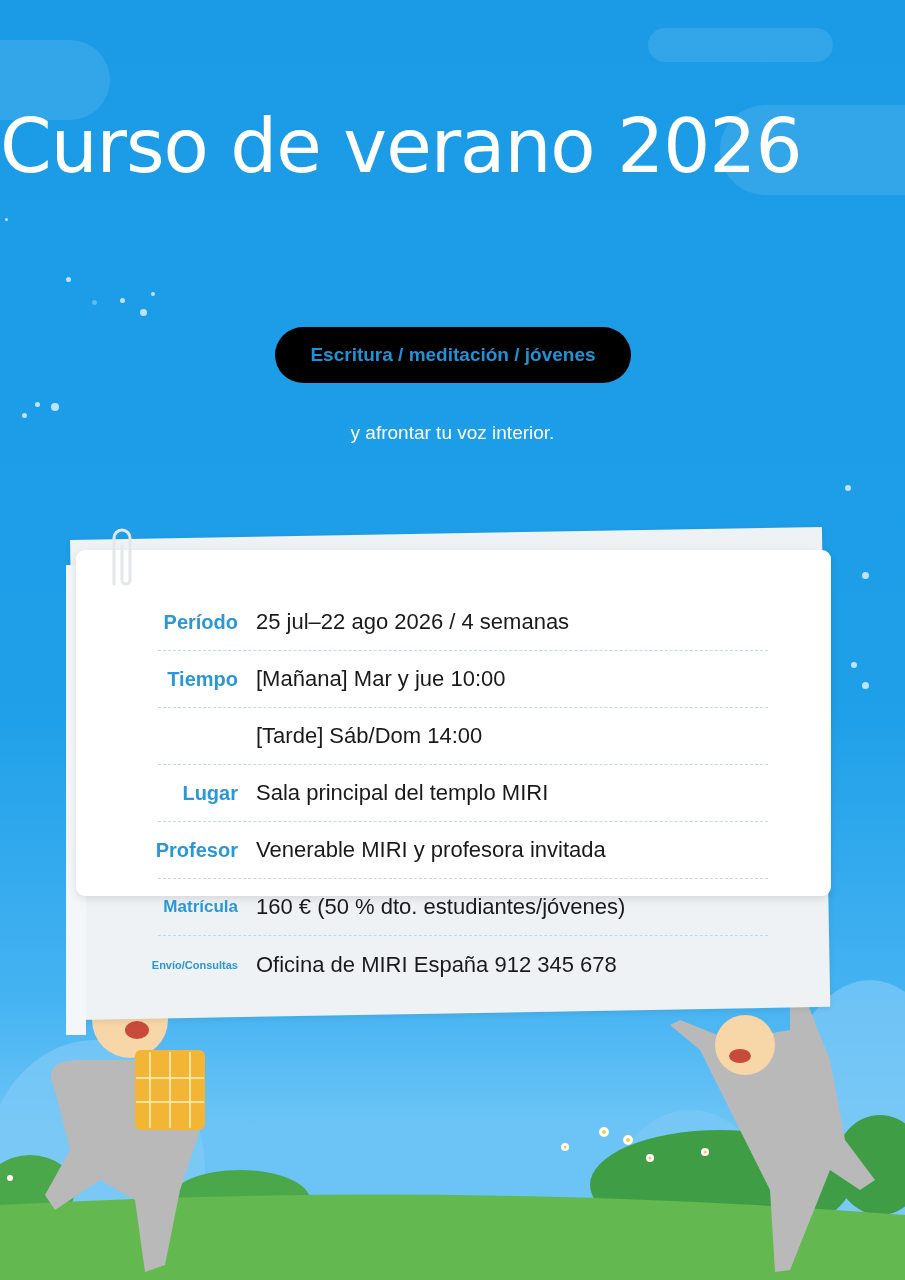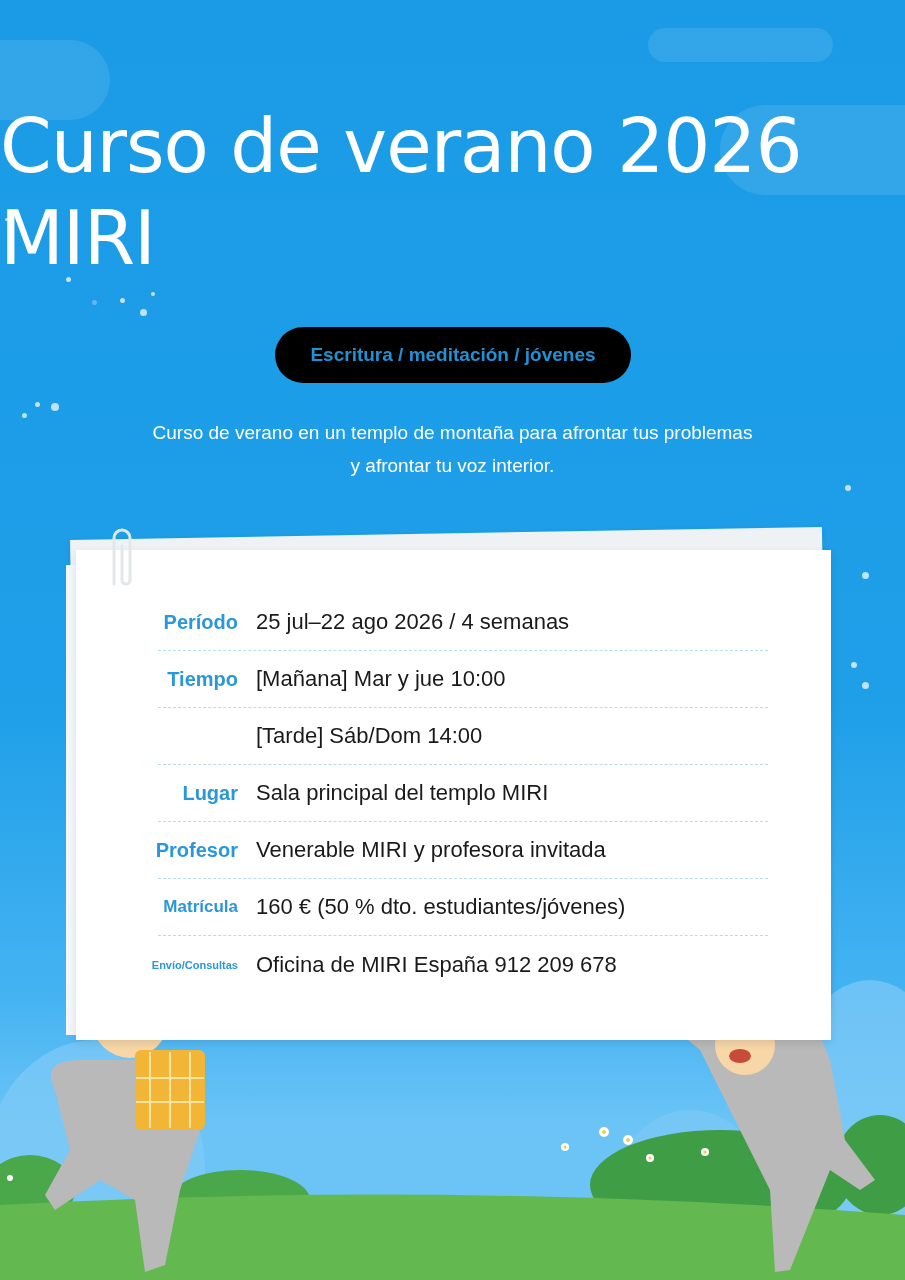--- a/index.html
+++ b/index.html
@@ -29,22 +29,22 @@
   .paper-back {
     position:absolute; left:70px; top:540px; width:752px; height:480px;
     background:#eef2f5; transform:rotate(-1deg); transform-origin:left top;
     box-shadow:0 2px 6px rgba(0,0,0,0.08);
   }
   .paper-back2 {
     position:absolute; left:66px; top:565px; width:20px; height:470px;
     background:#f4f7fa;
   }
   .paper {
-    position:absolute; left:76px; top:550px; width:755px; height:490px;
-    background:#fff; box-shadow:0 3px 8px rgba(0,0,0,0.10);
+    position:absolute; left:76px; top:550px; width:755px; height:346px;
+    background:#fff; box-shadow:0 3px 8px rgba(0,0,0,0.10);border-radius:9px;
   }
   .clip {
     position:absolute; left:106px; top:524px; width:32px; height:74px;
   }
   .rows { position:absolute; left:82px; top:44px; width:610px; }
   .row {
     position:relative; height:57px; display:flex; align-items:center;
     border-bottom:1.5px dashed #b7dcf2;
   }
   .row.last { border-bottom:none; }
@@ -75,27 +75,25 @@
 <div class="dot" style="left:51px;top:403px;width:8px;height:8px;"></div>
 <div class="dot" style="left:22px;top:413px;width:5px;height:5px;"></div>
 <div class="dot" style="left:5px;top:218px;width:3px;height:3px;"></div>
 <div class="dot" style="left:845px;top:485px;width:6px;height:6px;"></div>
 <div class="dot" style="left:862px;top:572px;width:7px;height:7px;"></div>
 <div class="dot" style="left:851px;top:662px;width:6px;height:6px;"></div>
 <div class="dot" style="left:862px;top:682px;width:7px;height:7px;"></div>
 
 <div class="title">
   <div>Curso de verano 2026</div>
-  <div>MIRI</div>
 </div>
 
 <div class="pill">Escritura / meditación / jóvenes</div>
 
 <div class="subtitle">
-  <div>Curso de verano en un templo de montaña para afrontar tus problemas</div>
   <div>y afrontar tu voz interior.</div>
 </div>
 
 <svg class="hills" viewBox="0 0 905 300" preserveAspectRatio="none">
   <ellipse cx="95" cy="190" rx="110" ry="130" fill="#7fcaf7" opacity="0.7"></ellipse>
   <ellipse cx="870" cy="150" rx="90" ry="150" fill="#7fcaf7" opacity="0.7"></ellipse>
   <ellipse cx="690" cy="240" rx="85" ry="110" fill="#7fcaf7" opacity="0.6"></ellipse>
   <ellipse cx="30" cy="210" rx="45" ry="35" fill="#4aa84a"></ellipse>
   <ellipse cx="720" cy="205" rx="130" ry="55" fill="#3f9e45"></ellipse>
   <ellipse cx="880" cy="185" rx="45" ry="50" fill="#3f9e45"></ellipse>
@@ -156,20 +154,20 @@
     <div class="row">
       <span class="label">Profesor</span>
       <span class="value">Venerable MIRI y profesora invitada</span>
     </div>
     <div class="row">
       <span class="label small">Matrícula</span>
       <span class="value">160 € (50 % dto. estudiantes/jóvenes)</span>
     </div>
     <div class="row last">
       <span class="label tiny">Envío/Consultas</span>
-      <span class="value">Oficina de MIRI España 912 209 678</span>
+      <span class="value">Oficina de MIRI España 912 345 678</span>
     </div>
   </div>
 </div>
 
 <svg class="clip" viewBox="0 0 32 74">
   <path d="M8 60 V14 a8 8 0 0 1 16 0 V56 a4 4 0 0 1 -8 0 V22" fill="none" stroke="#e3e7ea" stroke-width="3" stroke-linecap="round"></path>
 </svg>
 
 </body></html>

